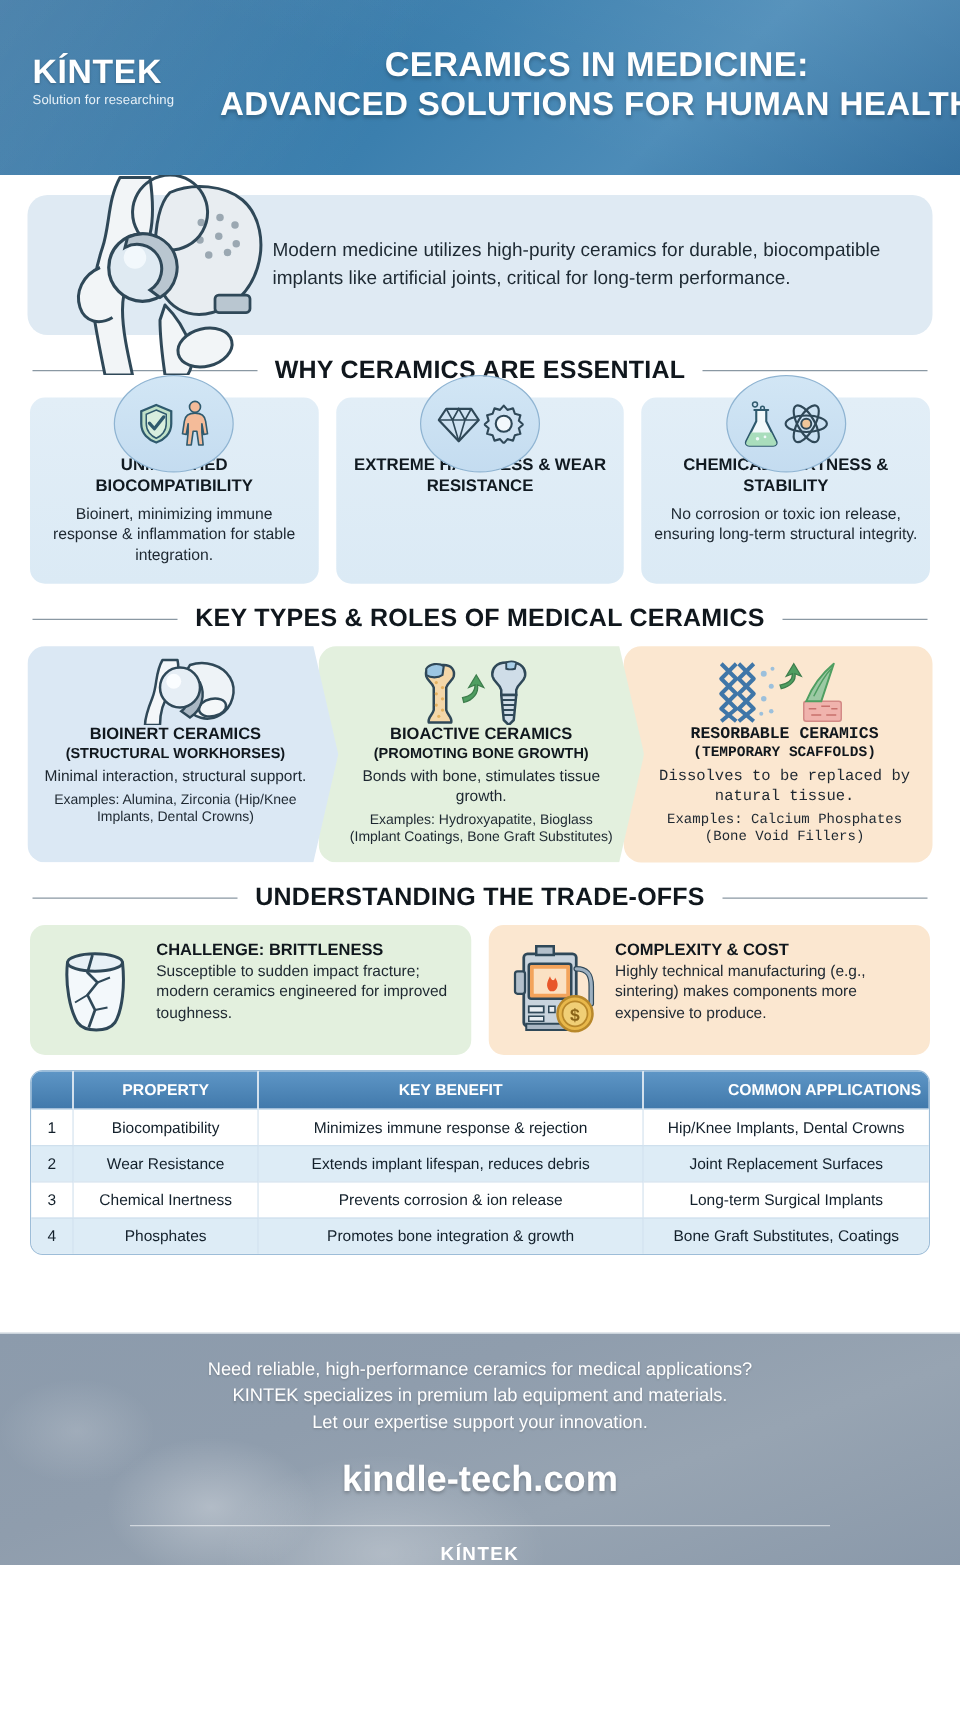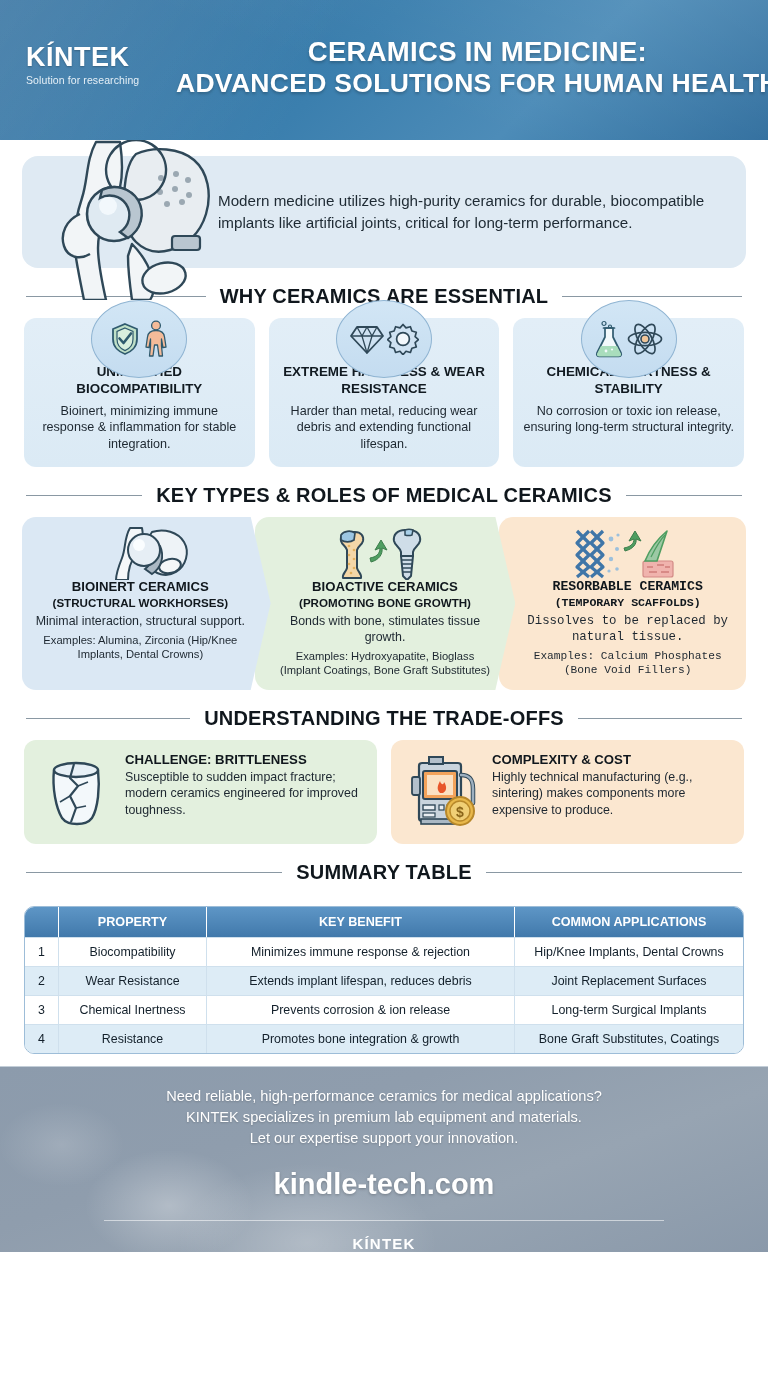--- a/index.html
+++ b/index.html
@@ -68,21 +68,21 @@
   .bc-icon {
     position:absolute; left:50%; top:-18px; transform:translateX(-50%);
     width:96px; height:78px; border-radius:50%;
     background:linear-gradient(180deg,#d2e6f5 0%, #c4dcf0 100%);
     border:1px solid #8fb4d2; display:flex; align-items:center; justify-content:center; gap:3px;
   }
   .benefit h3 { font-size:13.4px; font-weight:bold; color:#111a21; line-height:1.25; margin-bottom:5px; }
   .benefit p { font-size:12.6px; line-height:1.33; color:#1d2730; }
 
   
-  .types { display:flex; padding: 0 22px; align-items:stretch; position:relative; }
+  .types { display:flex; padding: 0 22px; align-items:stretch; position:relative;justify-content:flex-end; }
   .type {
     flex:1; position:relative; padding: 62px 12px 12px; text-align:center;
     border-radius:14px;
   }
   .type.t1 { background:#dbe8f4; border:1px solid #b9cde0; margin-right:-16px; padding-right:24px; z-index:3;
              clip-path: polygon(0 0, calc(100% - 20px) 0, 100% 50%, calc(100% - 20px) 100%, 0 100%); border:none;}
   .type.t2 { background:#e3f0de; border:none; margin-right:-16px; padding-right:24px; padding-left:24px; z-index:2;
              clip-path: polygon(0 0, calc(100% - 20px) 0, 100% 50%, calc(100% - 20px) 100%, 0 100%);}
   .type.t3 { background:#fbe7d0; border:none; padding-left:22px; z-index:1; border-radius:14px;font-family:Liberation Mono, monospace; }
   .type-art { position:absolute; left:0; right:0; top:10px; height:52px; display:flex; align-items:center; justify-content:center;}
@@ -99,21 +99,21 @@
   .to-art { flex:0 0 78px; height:80px; display:flex; align-items:center; justify-content:center; }
   .to-body h3 { font-size:13.2px; font-weight:bold; color:#10171d; margin-bottom:2px; }
   .to-body p { font-size:12.4px; line-height:1.32; color:#1d2730; }
 
   
   .table-wrap { padding: 12px 24px; }
   table { width:100%; border-collapse:separate; border-spacing:0; border-radius:10px; overflow:hidden;
           border:1px solid #9dbdd8; font-size:12.4px; }
   thead th { background:linear-gradient(180deg,#5e96c6 0%, #4179ab 100%); color:#fff; font-weight:bold;
              font-size:12.6px; padding:8px 6px; text-align:center; border-right:1px solid #ffffff; }
-  thead th:last-child { border-right:none; }
+  thead th:last-child { border-right:none;text-align:right; }
   tbody td { padding:7px 6px; text-align:center; color:#13202b; border-right:1px solid #cfe0ed;
              border-top:1px solid #cfe0ed; }
   tbody td:last-child { border-right:none; }
   tbody tr:nth-child(even) td { background:#ddecf6; }
   tbody tr:nth-child(odd) td { background:#ffffff; }
   td.idx, th.idx { width:34px; }
   td.prop, th.prop { width:148px; }
   td.app, th.app { width:228px; }
 
   
@@ -207,21 +207,20 @@
         <svg width="34" height="32" viewBox="0 0 34 32">
           <path d="M7 4 H27 L33 13 L17 30 L1 13 Z" fill="#cfe2f2" stroke="#2f4858" stroke-width="1.8" stroke-linejoin="round"></path>
           <path d="M1 13 H33 M7 4 L12 13 L17 30 M27 4 L22 13 L17 30 M12 13 L17 4 L22 13" fill="none" stroke="#2f4858" stroke-width="1.3"></path>
         </svg>
         <svg width="32" height="32" viewBox="0 0 32 32">
           <path d="M16 1.5 l3 3.4 l4.4 -1.2 l1.5 4.3 l4.4 1.2 l-1.2 4.4 l3.4 3 l-3.4 3 l1.2 4.4 l-4.4 1.2 l-1.5 4.3 l-4.4 -1.2 l-3 3.4 l-3 -3.4 l-4.4 1.2 l-1.5 -4.3 l-4.4 -1.2 l1.2 -4.4 l-3.4 -3 l3.4 -3 l-1.2 -4.4 l4.4 -1.2 l1.5 -4.3 l4.4 1.2 Z" fill="#cfe2f2" stroke="#2f4858" stroke-width="1.7" stroke-linejoin="round"></path>
           <circle cx="16" cy="16" r="6.4" fill="#f3f8fc" stroke="#2f4858" stroke-width="1.7"></circle>
         </svg>
       </div>
       <h3>EXTREME HARDNESS &amp; WEAR RESISTANCE</h3>
-      <p>Harder than metal, reducing wear debris and extending functional lifespan.</p>
     </div>
 
     <div class="benefit">
       <div class="bc-icon">
         <svg width="30" height="38" viewBox="0 0 30 38">
           <circle cx="10" cy="3.5" r="2" fill="none" stroke="#2f5a6e" stroke-width="1.2"></circle>
           <circle cx="16" cy="6.5" r="1.5" fill="none" stroke="#2f5a6e" stroke-width="1.2"></circle>
           <path d="M11 8 H19 V17 L27 33 C27.8 35 26.6 36.5 24.6 36.5 H5.4 C3.4 36.5 2.2 35 3 33 L11 17 Z" fill="#f2f9fb" stroke="#2f5a6e" stroke-width="1.7" stroke-linejoin="round"></path>
           <path d="M7 26 L23 26 L26.8 33.4 C27.6 35.2 26.5 36.5 24.6 36.5 H5.4 C3.5 36.5 2.4 35.2 3.2 33.4 Z" fill="#a9ddbc"></path>
           <path d="M9.5 8 H20.5" stroke="#2f5a6e" stroke-width="1.7" stroke-linecap="round"></path>
@@ -380,25 +379,20 @@
           <text x="55" y="61.5" font-family="Liberation Sans, sans-serif" font-size="14" font-weight="bold" fill="#8a6418" text-anchor="middle">$</text>
         </svg>
       </div>
       <div class="to-body">
         <h3>COMPLEXITY &amp; COST</h3>
         <p>Highly technical manufacturing (e.g., sintering) makes components more expensive to produce.</p>
       </div>
     </div>
   </div>
 
-  <div class="section-head">
-    <div class="rule"></div>
-    <div class="txt">SUMMARY TABLE</div>
-    <div class="rule"></div>
-  </div>
 
   <div class="table-wrap">
     <table>
       <thead>
         <tr>
           <th class="idx"></th>
           <th class="prop">PROPERTY</th>
           <th>KEY BENEFIT</th>
           <th class="app">COMMON APPLICATIONS</th>
         </tr>
@@ -417,21 +411,21 @@
           <td class="app">Joint Replacement Surfaces</td>
         </tr>
         <tr>
           <td class="idx">3</td>
           <td class="prop">Chemical Inertness</td>
           <td>Prevents corrosion &amp; ion release</td>
           <td class="app">Long-term Surgical Implants</td>
         </tr>
         <tr>
           <td class="idx">4</td>
-          <td class="prop">Resistance</td>
+          <td class="prop">Phosphates</td>
           <td>Promotes bone integration &amp; growth</td>
           <td class="app">Bone Graft Substitutes, Coatings</td>
         </tr>
       </tbody>
     </table>
   </div>
 
   <div class="footer">
     <div class="cta">Need reliable, high-performance ceramics for medical applications?</div>
     <div class="cta">KINTEK specializes in premium lab equipment and materials.</div>

